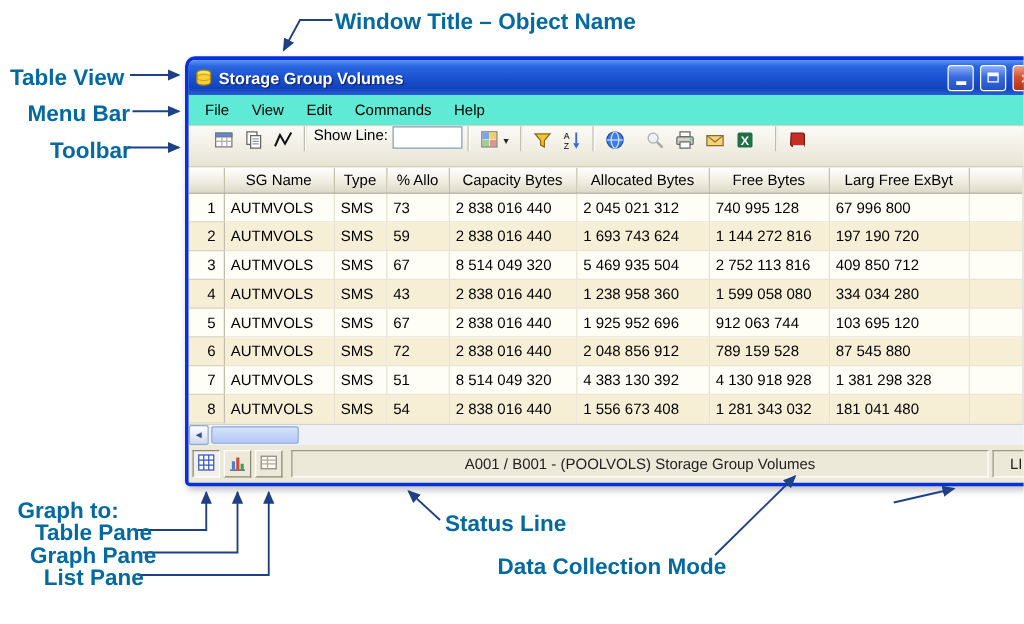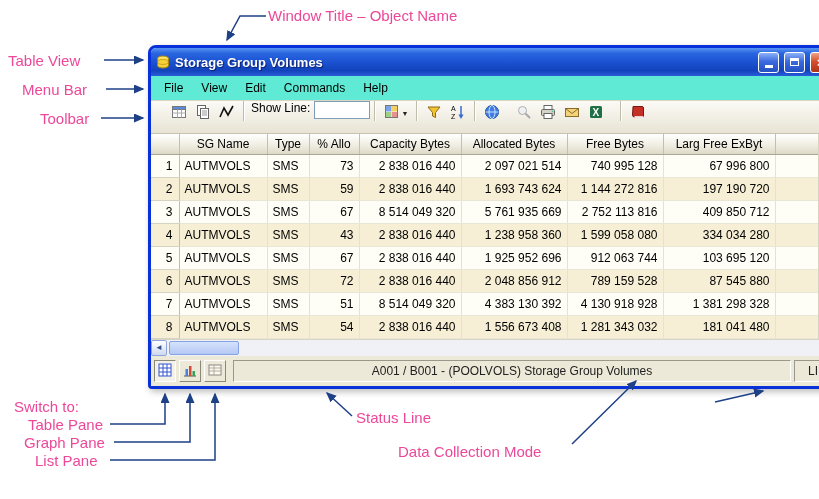--- a/index.html
+++ b/index.html
@@ -1,19 +1,19 @@
 <!DOCTYPE html>
 <html><head>
 <meta charset="utf-8">
 <style>
   html,body{margin:0;padding:0;background:#fff;}
   #canvas{position:relative;width:819px;height:499px;background:#fff;overflow:hidden;
           font-family:"Liberation Sans",sans-serif;}
   
-  .ann{position:absolute;color:#ec4899;font-weight:normal;font-size:15px;white-space:nowrap;z-index:40;}
+  .ann{position:absolute;color:#0369a1;font-weight:bold;font-size:18px;white-space:nowrap;z-index:40;}
   #overlay{position:absolute;left:0;top:0;z-index:30;pointer-events:none;}
   .aline{fill:none;stroke:#1e4086;stroke-width:1.5;}
   
   .window{position:absolute;left:148px;top:45px;width:690px;height:344px;box-sizing:border-box;
           border:3px solid #0831d9;border-radius:8px 8px 4px 4px;background:#ece9d8;
           box-shadow:2px 3px 6px rgba(0,0,0,.25);display:flex;flex-direction:column;z-index:10;}
   .titlebar{height:28px;flex:0 0 28px;background:linear-gradient(180deg,#5a96f2 0%,#2a66e0 18%,#1d55d4 45%,#1243bc 80%,#2a5cd8 100%);
             border-radius:5px 5px 0 0;display:flex;align-items:center;padding:0 4px;gap:4px;}
   .title-icon{display:flex;align-items:center;}
   .title-text{flex:1;color:#fff;font-weight:bold;font-size:13px;text-shadow:1px 1px 1px rgba(0,0,60,.6);}
@@ -50,21 +50,21 @@
      background:linear-gradient(#ffffff,#f0eee2 55%,#ddd9c8);
      border-right:1px solid #c4c0ae;border-bottom:1px solid #aba694;
      padding:0 2px;overflow:hidden;white-space:nowrap;}
   td{height:22px;padding:0 5px;border-right:1px solid #e6e2d2;border-bottom:1px solid #eae6d6;
      white-space:nowrap;overflow:hidden;color:#000;}
   tr.odd td{background:#fffef6;}
   tr.even td{background:#f6efd5;}
   td.c0{background:#f0eee4;border-right:1px solid #c2beae;border-bottom:1px solid #d6d2c2;
         text-align:right;padding-right:6px;}
   td.c1,td.c2{text-align:left;}
-  td.c3,td.c4,td.c5,td.c6,td.c7{text-align:right;}
+  td.c3,td.c4,td.c5,td.c6,td.c7{text-align:left;}
   td.c8,th.c8{border-right:none;}
   
   .vscroll{width:17px;flex:0 0 17px;background:#f0f1f6;border-left:1px solid #d8d4c4;
            display:flex;flex-direction:column;box-sizing:border-box;}
   .sbtn{height:16px;flex:0 0 16px;background:linear-gradient(#ffffff,#cfd8f0);border:1px solid #8ca6dc;
         border-radius:2px;color:#33508c;font-size:8px;display:flex;align-items:center;justify-content:center;
         box-sizing:border-box;line-height:1;}
   .hbtn{width:16px;flex:0 0 16px;height:100%;}
   .vthumb{height:70px;flex:0 0 70px;margin:2px 1px;background:linear-gradient(90deg,#d6e2fc,#b4c8f4);
           border:1px solid #86a4e4;border-radius:2px;box-sizing:border-box;}
@@ -106,21 +106,21 @@
     <polyline class="aline" points="110,460 215,460 215,394" marker-end="url(#ah)"></polyline>
     <polyline class="aline" points="352,416 327,393" marker-end="url(#ah)"></polyline>
     <polyline class="aline" points="572,444 636,381" marker-end="url(#ah)"></polyline>
     <polyline class="aline" points="715,402 763,391" marker-end="url(#ah)"></polyline>
   </svg>
 
   <div class="ann" style="left:268px;top:7px;">Window Title – Object Name</div>
   <div class="ann" style="left:8px;top:52px;">Table View</div>
   <div class="ann" style="left:22px;top:81px;">Menu Bar</div>
   <div class="ann" style="left:40px;top:110px;">Toolbar</div>
-  <div class="ann" style="left:14px;top:398px;">Switch to:</div>
+  <div class="ann" style="left:14px;top:398px;">Graph to:</div>
   <div class="ann" style="left:28px;top:416px;">Table Pane</div>
   <div class="ann" style="left:24px;top:434px;">Graph Pane</div>
   <div class="ann" style="left:35px;top:452px;">List Pane</div>
   <div class="ann" style="left:356px;top:409px;">Status Line</div>
   <div class="ann" style="left:398px;top:443px;">Data Collection Mode</div>
 
   <div class="window">
 
     <div class="titlebar">
       <span class="title-icon">
@@ -275,21 +275,21 @@
                   <th class="c8"></th>
                 </tr>
               </thead>
             <tbody>
                 <tr class="odd">
                   <td class="c0">1</td>
                   <td class="c1">AUTMVOLS</td>
                   <td class="c2">SMS</td>
                   <td class="c3">73</td>
                   <td class="c4">2 838 016 440</td>
-                  <td class="c5">2 097 021 514</td>
+                  <td class="c5">2 045 021 312</td>
                   <td class="c6">740 995 128</td>
                   <td class="c7">67 996 800</td>
                   <td class="c8"></td>
                 </tr>
                 <tr class="even">
                   <td class="c0">2</td>
                   <td class="c1">AUTMVOLS</td>
                   <td class="c2">SMS</td>
                   <td class="c3">59</td>
                   <td class="c4">2 838 016 440</td>
@@ -297,21 +297,21 @@
                   <td class="c6">1 144 272 816</td>
                   <td class="c7">197 190 720</td>
                   <td class="c8"></td>
                 </tr>
                 <tr class="odd">
                   <td class="c0">3</td>
                   <td class="c1">AUTMVOLS</td>
                   <td class="c2">SMS</td>
                   <td class="c3">67</td>
                   <td class="c4">8 514 049 320</td>
-                  <td class="c5">5 761 935 669</td>
+                  <td class="c5">5 469 935 504</td>
                   <td class="c6">2 752 113 816</td>
                   <td class="c7">409 850 712</td>
                   <td class="c8"></td>
                 </tr>
                 <tr class="even">
                   <td class="c0">4</td>
                   <td class="c1">AUTMVOLS</td>
                   <td class="c2">SMS</td>
                   <td class="c3">43</td>
                   <td class="c4">2 838 016 440</td>

